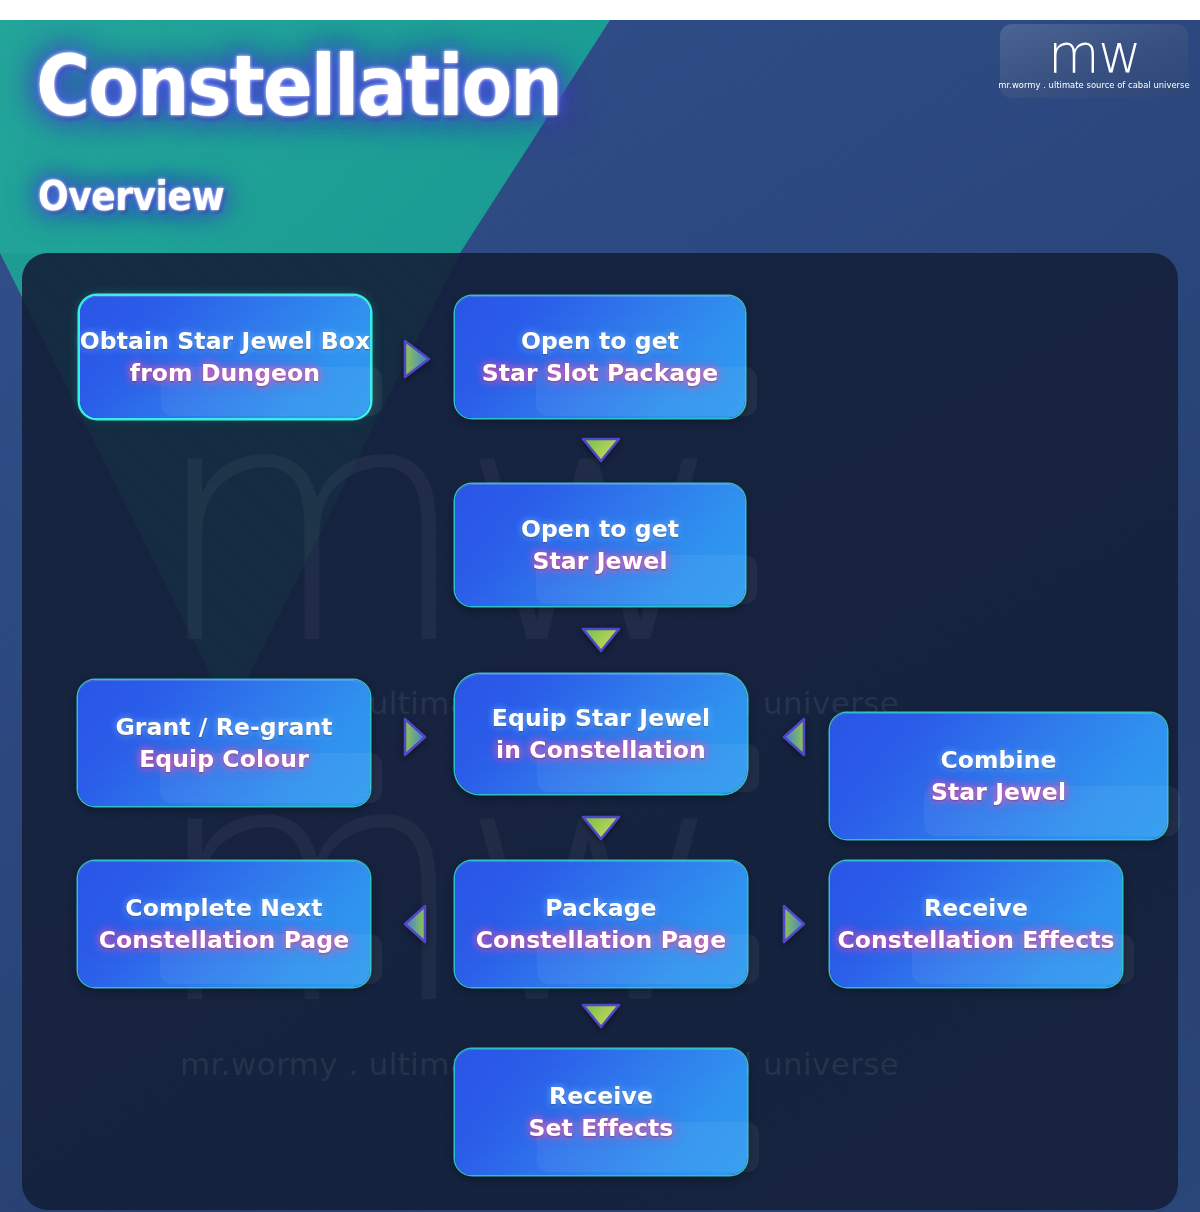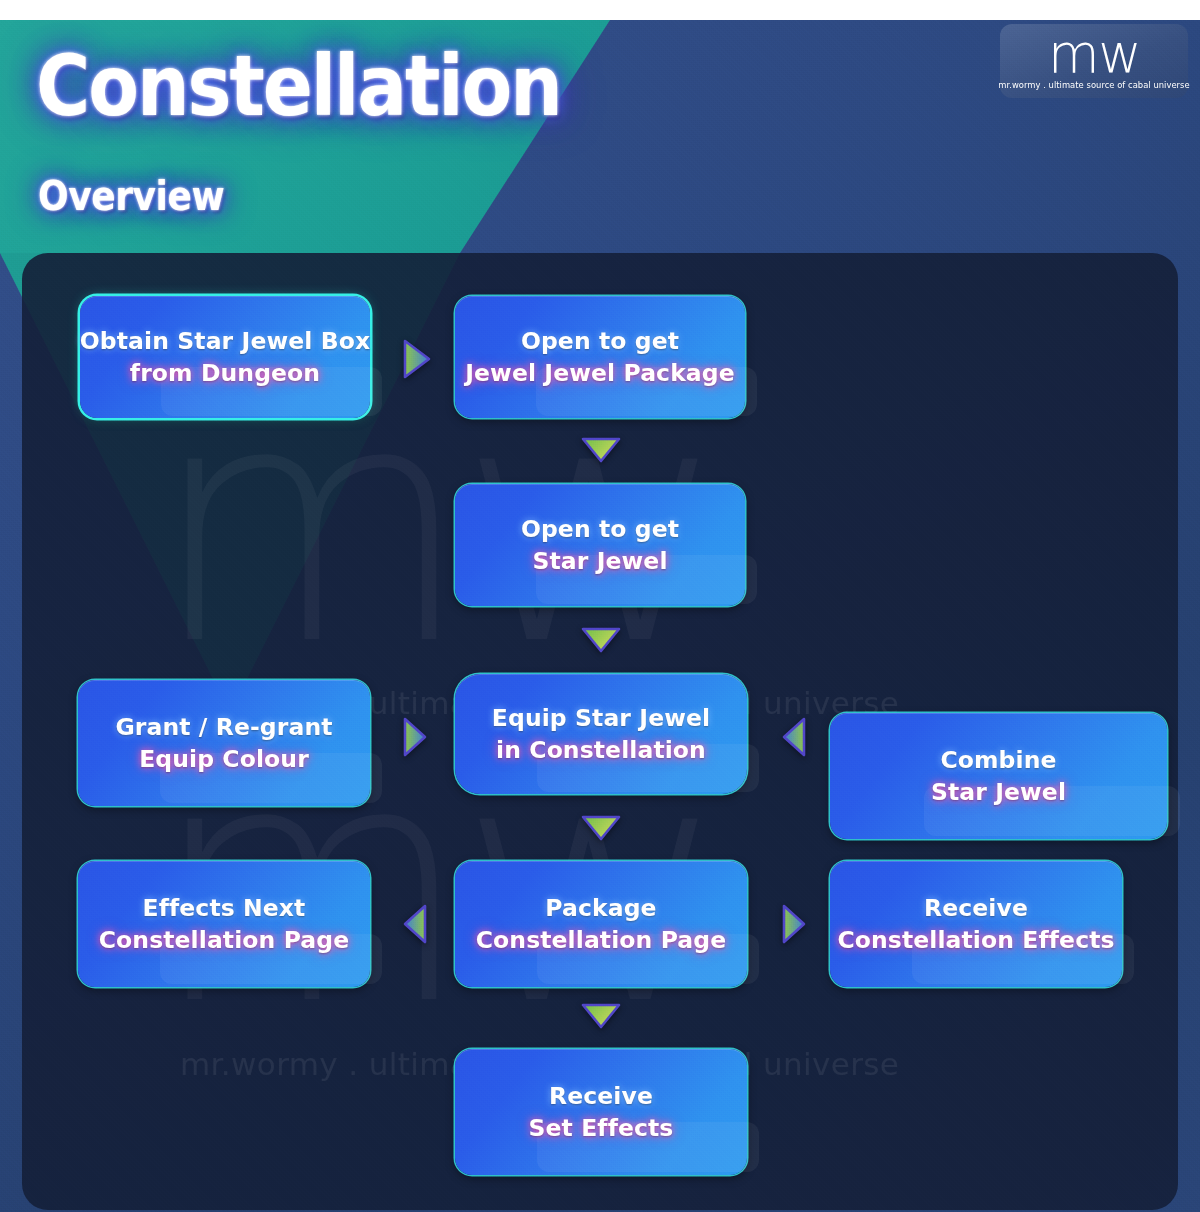--- a/index.html
+++ b/index.html
@@ -259,21 +259,21 @@
           <linearGradient id="gR" x1="0" y1="0" x2="1" y2="0">
         <stop offset="0%" stop-color="#8ec64c"></stop>
             <stop offset="100%" stop-color="#3f7fd6"></stop>
       </linearGradient>
         </defs>
     </svg>
   </div>
 
   <div class="flowbox" style="left:455px; top:276px; width:290px; height:122px;">
     <span class="line l1">Open to get</span>
-    <span class="line l2">Jewel Jewel Package</span>
+    <span class="line l2">Star Slot Package</span>
   </div>
 
   <div class="arrow" style="left:578px; top:414px;">
     <svg width="46" height="32" viewBox="0 0 46 32">
       <path d="M5 5 L41 5 L23 27 Z" fill="url(#gD1)" stroke="#5146c9" stroke-width="2.6" stroke-linejoin="round"></path>
       <defs>
           <linearGradient id="gD1" x1="0" y1="0" x2="1" y2="0.6">
         <stop offset="0%" stop-color="#6fbe4a"></stop>
             <stop offset="100%" stop-color="#c9d95c"></stop>
       </linearGradient>
@@ -343,21 +343,21 @@
       <defs>
           <linearGradient id="gD3" x1="0" y1="0" x2="1" y2="0.6">
         <stop offset="0%" stop-color="#6fbe4a"></stop>
             <stop offset="100%" stop-color="#c9d95c"></stop>
       </linearGradient>
         </defs>
     </svg>
   </div>
 
   <div class="flowbox" style="left:78px; top:841px; width:292px; height:126px;">
-    <span class="line l1">Effects Next</span>
+    <span class="line l1">Complete Next</span>
     <span class="line l2">Constellation Page</span>
   </div>
 
   <div class="arrow" style="left:400px; top:881px;">
     <svg width="30" height="46" viewBox="0 0 30 46">
       <path d="M25 5 L5 23 L25 41 Z" fill="url(#gL2)" stroke="#5146c9" stroke-width="2.6" stroke-linejoin="round"></path>
       <defs>
           <linearGradient id="gL2" x1="1" y1="0" x2="0" y2="0">
         <stop offset="0%" stop-color="#8ec64c"></stop>
             <stop offset="100%" stop-color="#3f7fd6"></stop>

